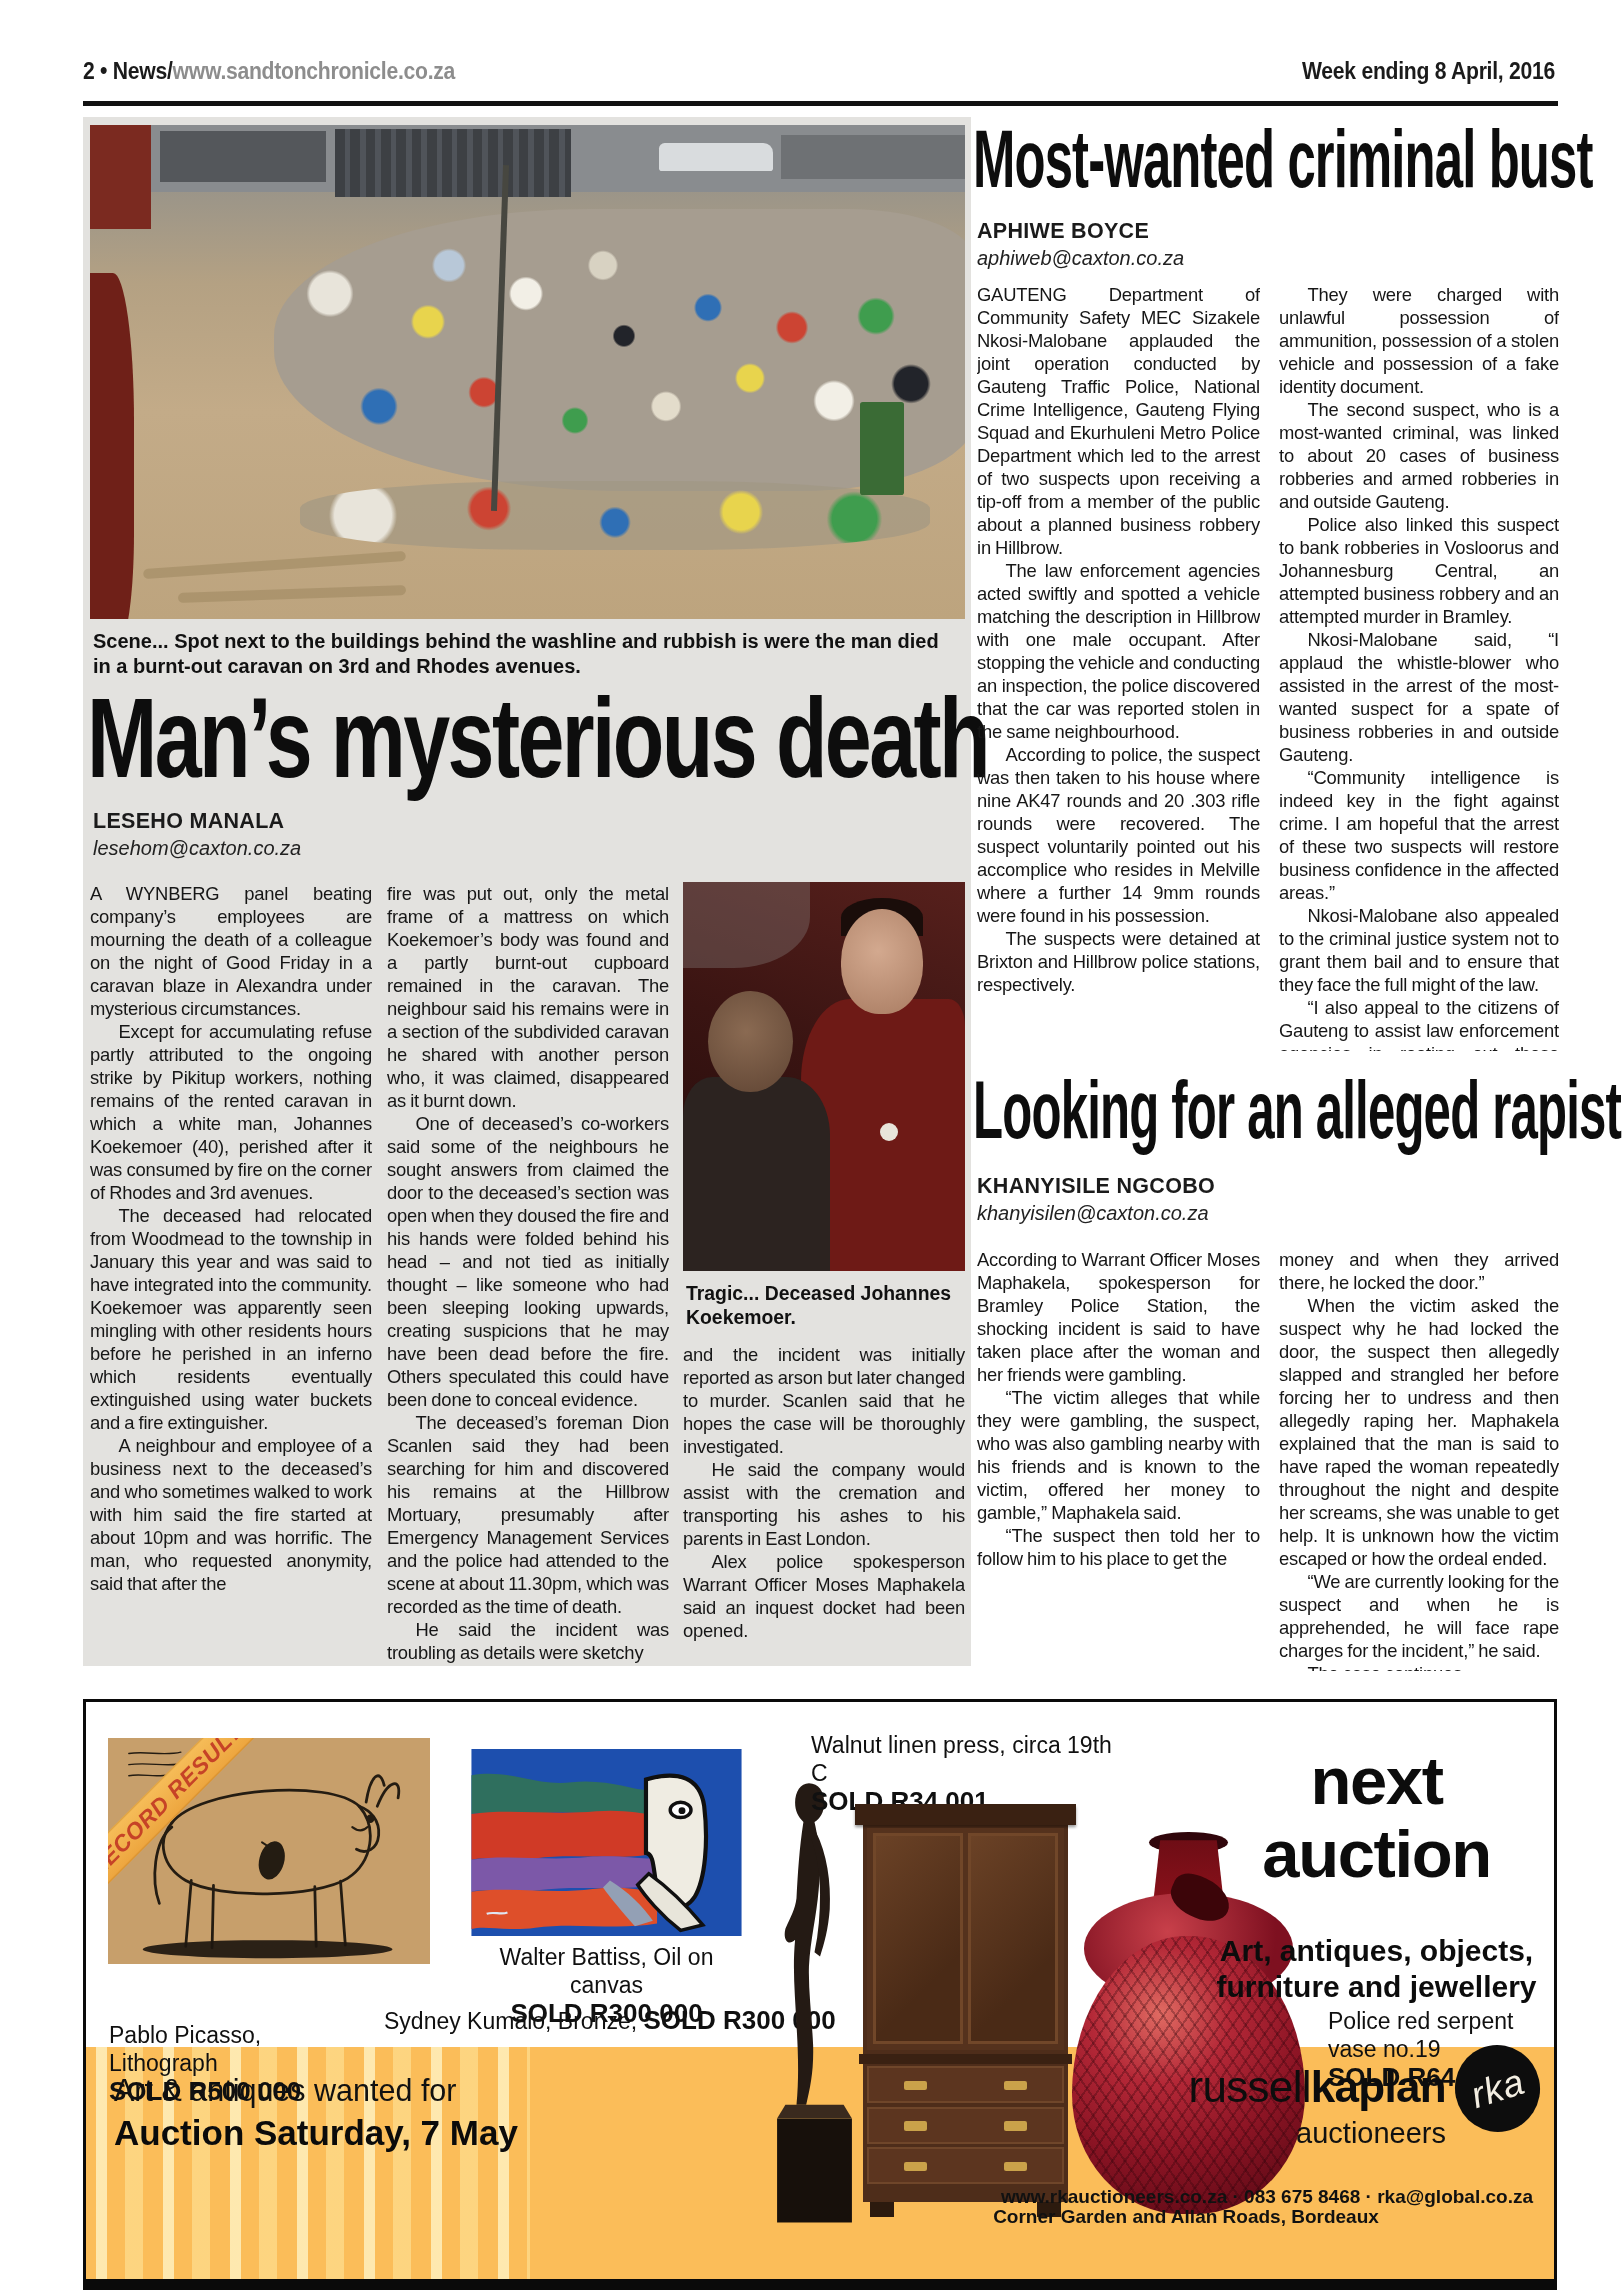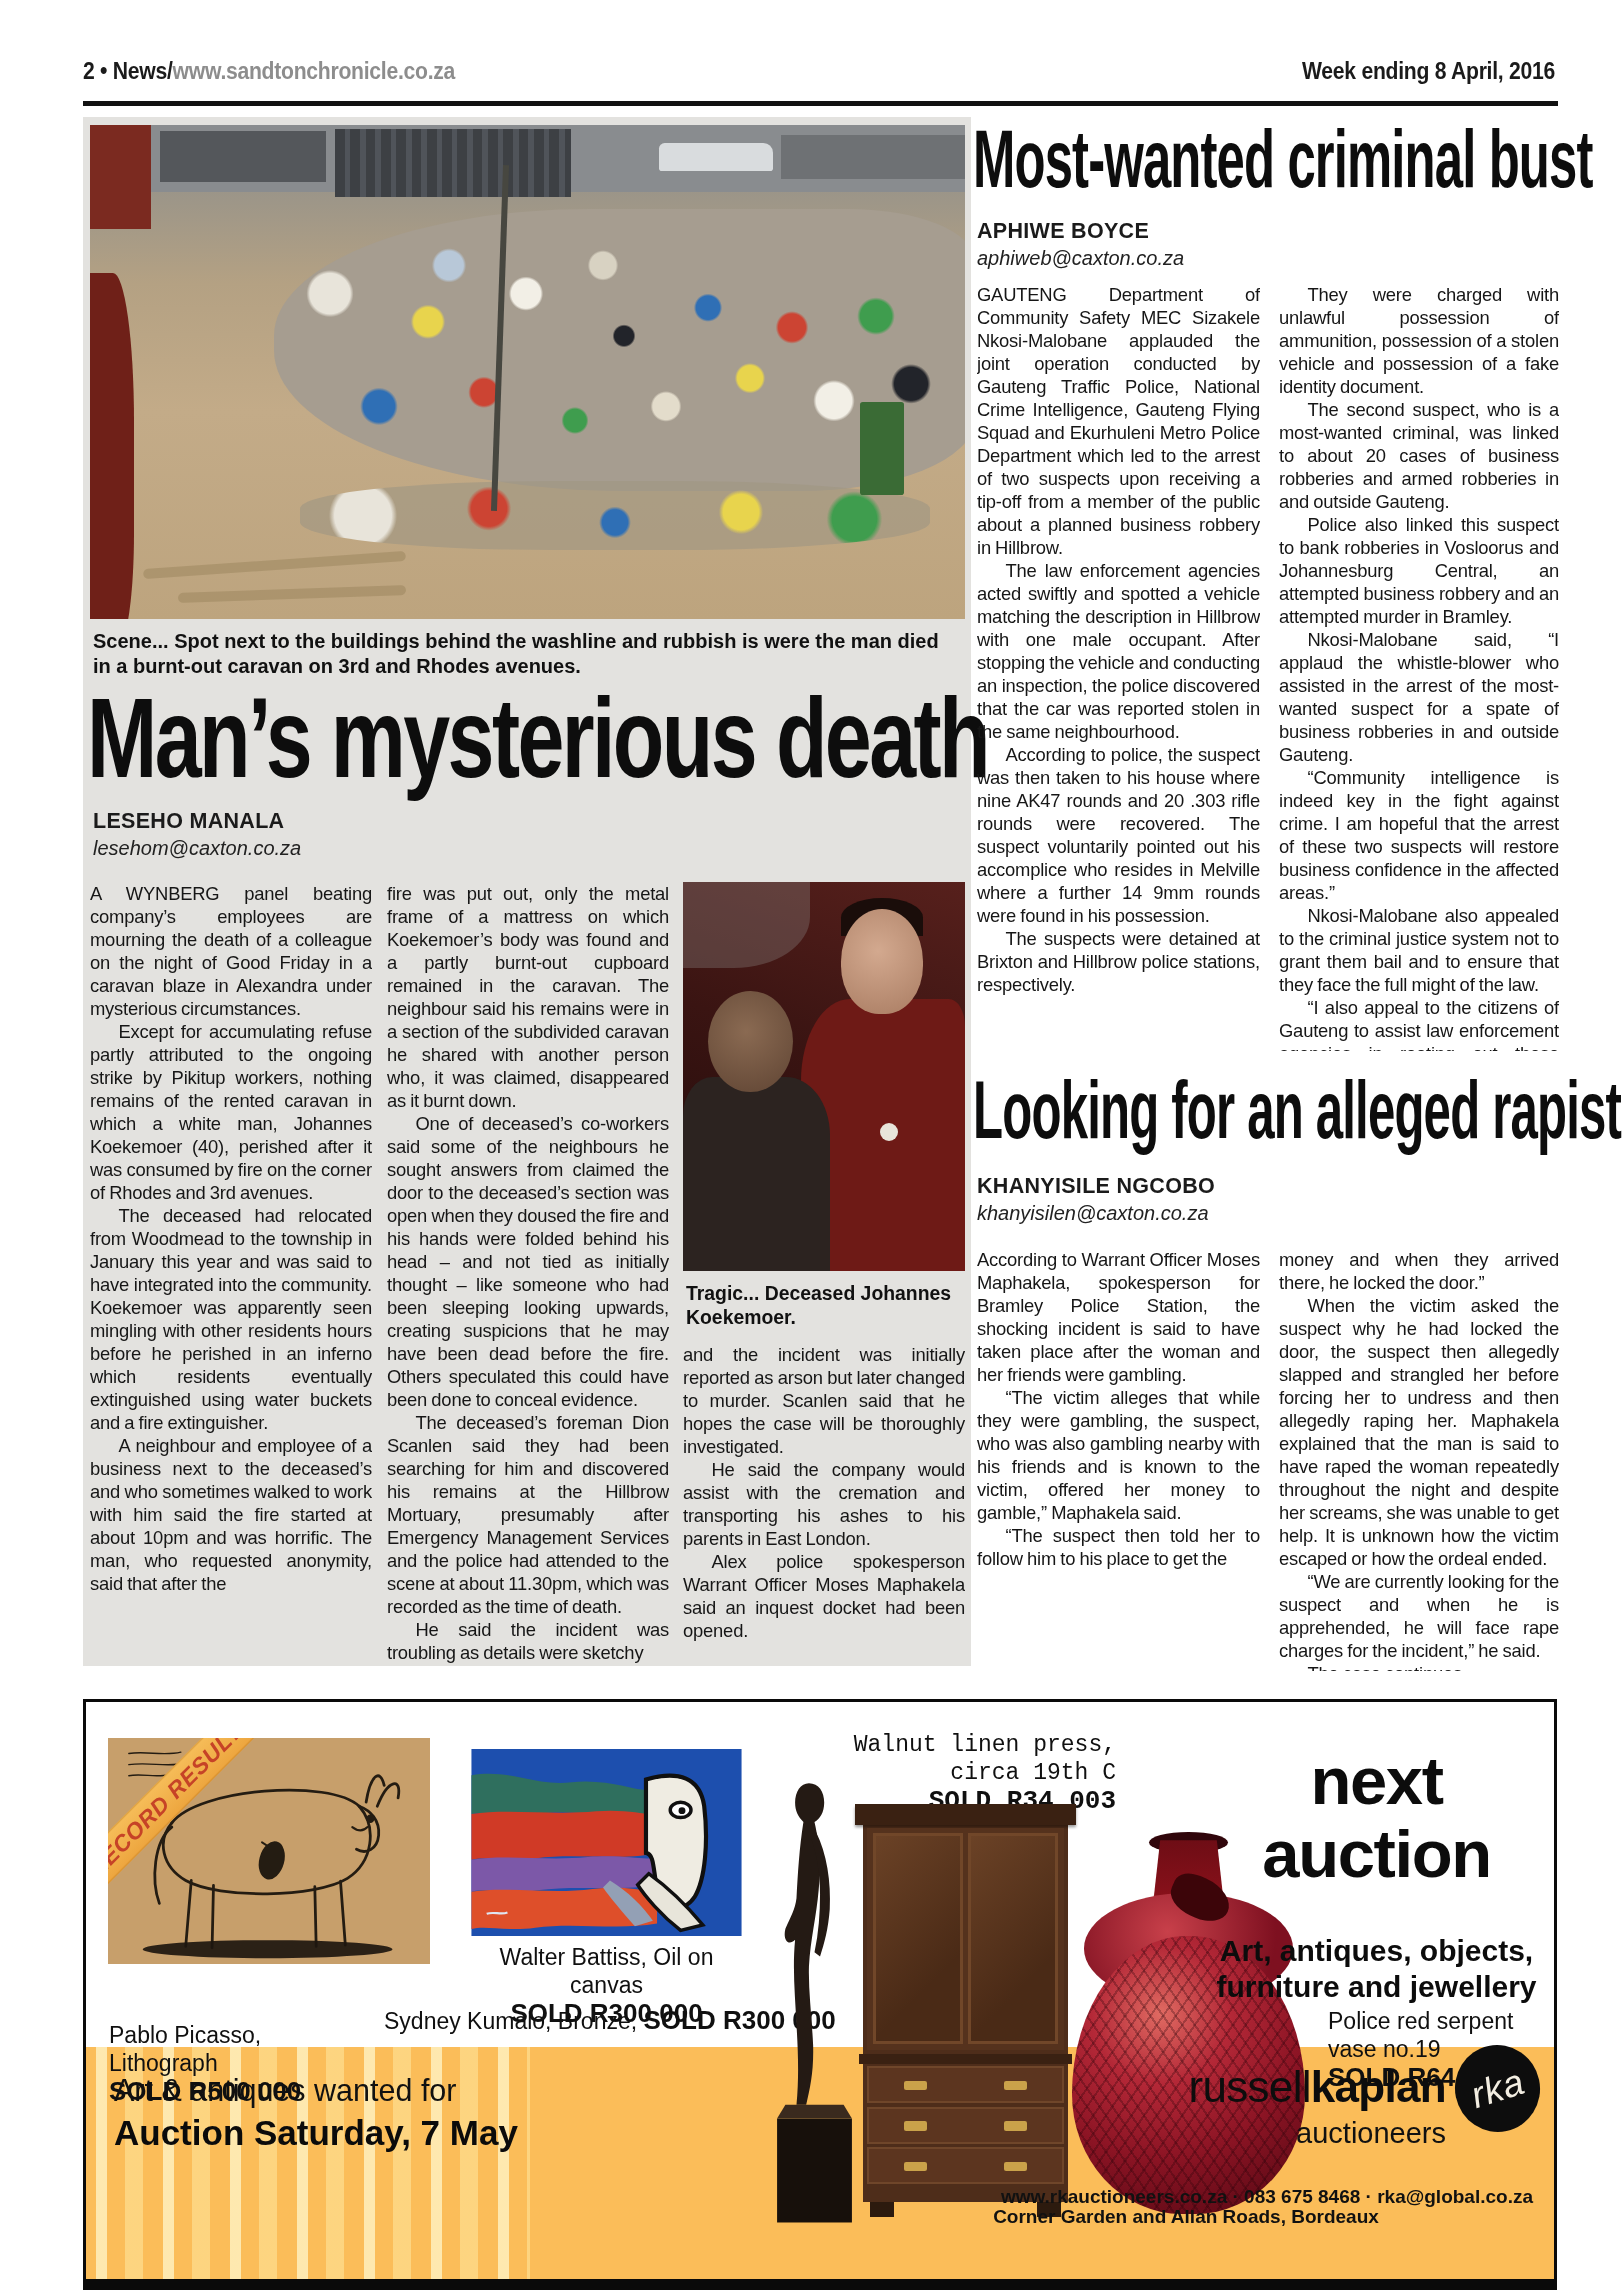--- a/index.html
+++ b/index.html
@@ -307,23 +307,23 @@
 
     <div class="abs" style="left:680px;top:71px;width:97px;height:450px;">
       <svg width="97" height="450" viewBox="0 0 140 648">
         <rect x="16" y="498" width="108" height="150" fill="#17100b"></rect>
         <polygon points="16,498 124,498 112,478 28,478" fill="#3a2a1e"></polygon>
         <path d="M62,14 C76,14 84,26 84,42 C84,56 78,66 70,70 C76,96 80,130 76,168 C73,205 64,240 62,278 C61,312 66,350 68,392 C69,430 64,452 58,478 L44,478 C48,436 46,398 44,362 C42,322 38,282 42,240 C32,250 24,240 28,224 C36,206 42,196 44,180 C46,144 48,108 54,70 C46,62 42,54 42,42 C42,26 50,14 62,14 Z" fill="#241a14"></path>
         <path d="M72,84 C88,116 94,156 92,196 C90,224 84,246 78,264 L70,258 C76,230 78,202 78,174 C78,142 72,112 64,90 Z" fill="#241a14"></path>
       </svg>
     </div>
 
-    <div class="abs adcap" style="left:725px;top:29px;width:305px;text-align:right;font-family:Liberation Mono, monospace;">
+    <div class="abs adcap" style="left:725px;top:29px;width:305px;text-align:left;">
       <div>Walnut linen press, circa 19th C</div>
-      <div class="sold">SOLD R34 003</div>
+      <div class="sold">SOLD R34 001</div>
     </div>
 
     <div class="abs cab" style="left:777px;top:102px;width:205px;height:398px;">
       <div class="cornice"></div>
       <div class="upper">
         <div class="door"></div>
         <div class="door"></div>
       </div>
       <div class="waist"></div>
       <div class="drawers">

